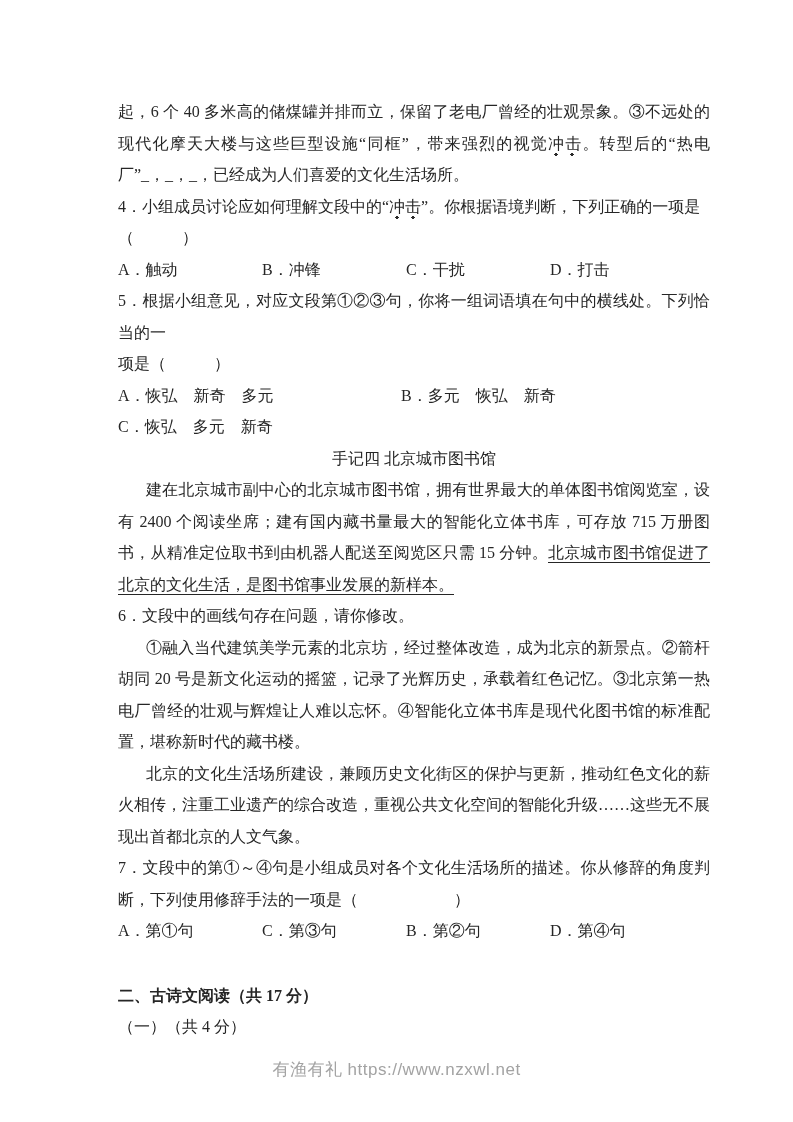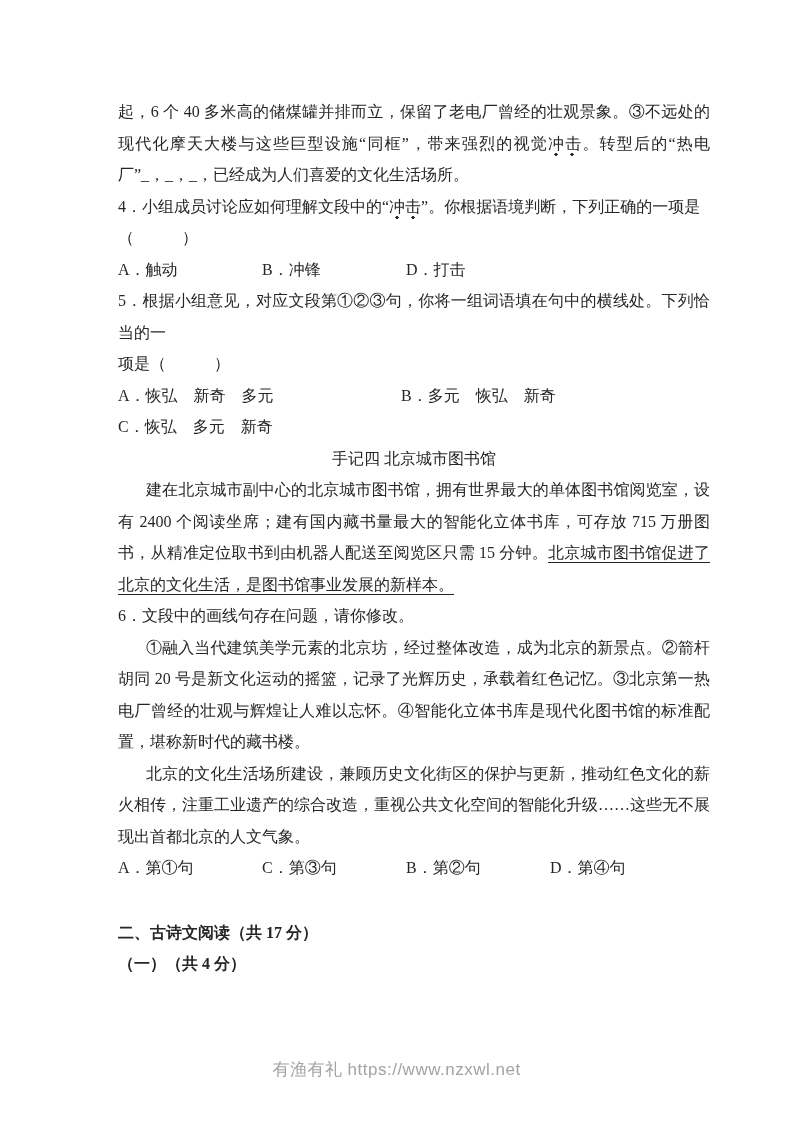--- a/index.html
+++ b/index.html
@@ -38,21 +38,21 @@
   .opt-row-4 { display: flex; }
   .opt-row-4 .opt { width: 144px; }
   .opt-row-4 .opt:last-child { width: auto; }
   .opt-row-2 { display: flex; }
   .opt-row-2 .opt { width: 283px; }
   .opt-row-2 .opt:last-child { width: auto; }
   .section-heading {
     font-weight: bold;
     margin-top: 33px;
   }
-  .sub-heading { font-weight: bold; }
+  .sub-heading { font-weight: normal; }
   .footer {
     position: absolute;
     top: 1058px;
     left: 0;
     width: 100%;
     text-align: center;
     font-family: "Liberation Sans", "DejaVu Sans", sans-serif;
     font-size: 17px;
     color: #a3a3a3;
     letter-spacing: 0.5px;
@@ -66,20 +66,21 @@
 
     <p class="para"><span>起，6 个 40 多米高的储煤罐并排而立，保留了老电厂曾经的壮观景象。③不远处的现代化摩天大楼与这些巨型设施“同框”，带来强烈的视觉</span><span class="em-dots">冲击</span><span>。转型后的“热电厂”</span><span>_，_，_，</span><span>已经成为人们喜爱的文化生活场所。</span></p>
 
     <p class="para"><span>4．小组成员讨论应如何理解文段中的“</span><span class="em-dots">冲击</span><span>”。你根据语境判断，下列正确的一项是</span></p>
 
     <p>（　　　）</p>
 
     <div class="opt-row-4">
       <span class="opt">A．触动</span>
       <span class="opt">B．冲锋</span>
+      <span class="opt">C．干扰</span>
       <span class="opt">D．打击</span>
     </div>
 
     <p class="para">5．根据小组意见，对应文段第①②③句，你将一组词语填在句中的横线处。下列恰当的一</p>
     <p>项是（　　　）</p>
 
     <div class="opt-row-2">
       <span class="opt">A．恢弘　新奇　多元</span>
       <span class="opt">B．多元　恢弘　新奇</span>
     </div>
@@ -91,20 +92,21 @@
 
     <p class="para indent"><span>建在北京城市副中心的北京城市图书馆，拥有世界最大的单体图书馆阅览室，设有 2400 个阅读坐席；建有国内藏书量最大的智能化立体书库，可存放 715 万册图书，从精准定位取书到由机器人配送至阅览区只需 15 分钟。</span><span class="underlined">北京城市图书馆促进了北京的文化生活，是图书馆事业发展的新样本。</span></p>
 
     <p>6．文段中的画线句存在问题，请你修改。</p>
 
 
     <p class="para indent">①融入当代建筑美学元素的北京坊，经过整体改造，成为北京的新景点。②箭杆胡同 20 号是新文化运动的摇篮，记录了光辉历史，承载着红色记忆。③北京第一热电厂曾经的壮观与辉煌让人难以忘怀。④智能化立体书库是现代化图书馆的标准配置，堪称新时代的藏书楼。</p>
 
     <p class="para indent">北京的文化生活场所建设，兼顾历史文化街区的保护与更新，推动红色文化的薪火相传，注重工业遗产的综合改造，重视公共文化空间的智能化升级……这些无不展现出首都北京的人文气象。</p>
 
+    <p class="para">7．文段中的第①～④句是小组成员对各个文化生活场所的描述。你从修辞的角度判断，下列使用修辞手法的一项是（　　　　　　）</p>
 
     <div class="opt-row-4">
       <span class="opt">A．第①句</span>
       <span class="opt">C．第③句</span>
       <span class="opt">B．第②句</span>
       <span class="opt">D．第④句</span>
     </div>
 
     <p class="section-heading">二、古诗文阅读（共 17 分）</p>
     <p class="sub-heading">（一）（共 4 分）</p>

